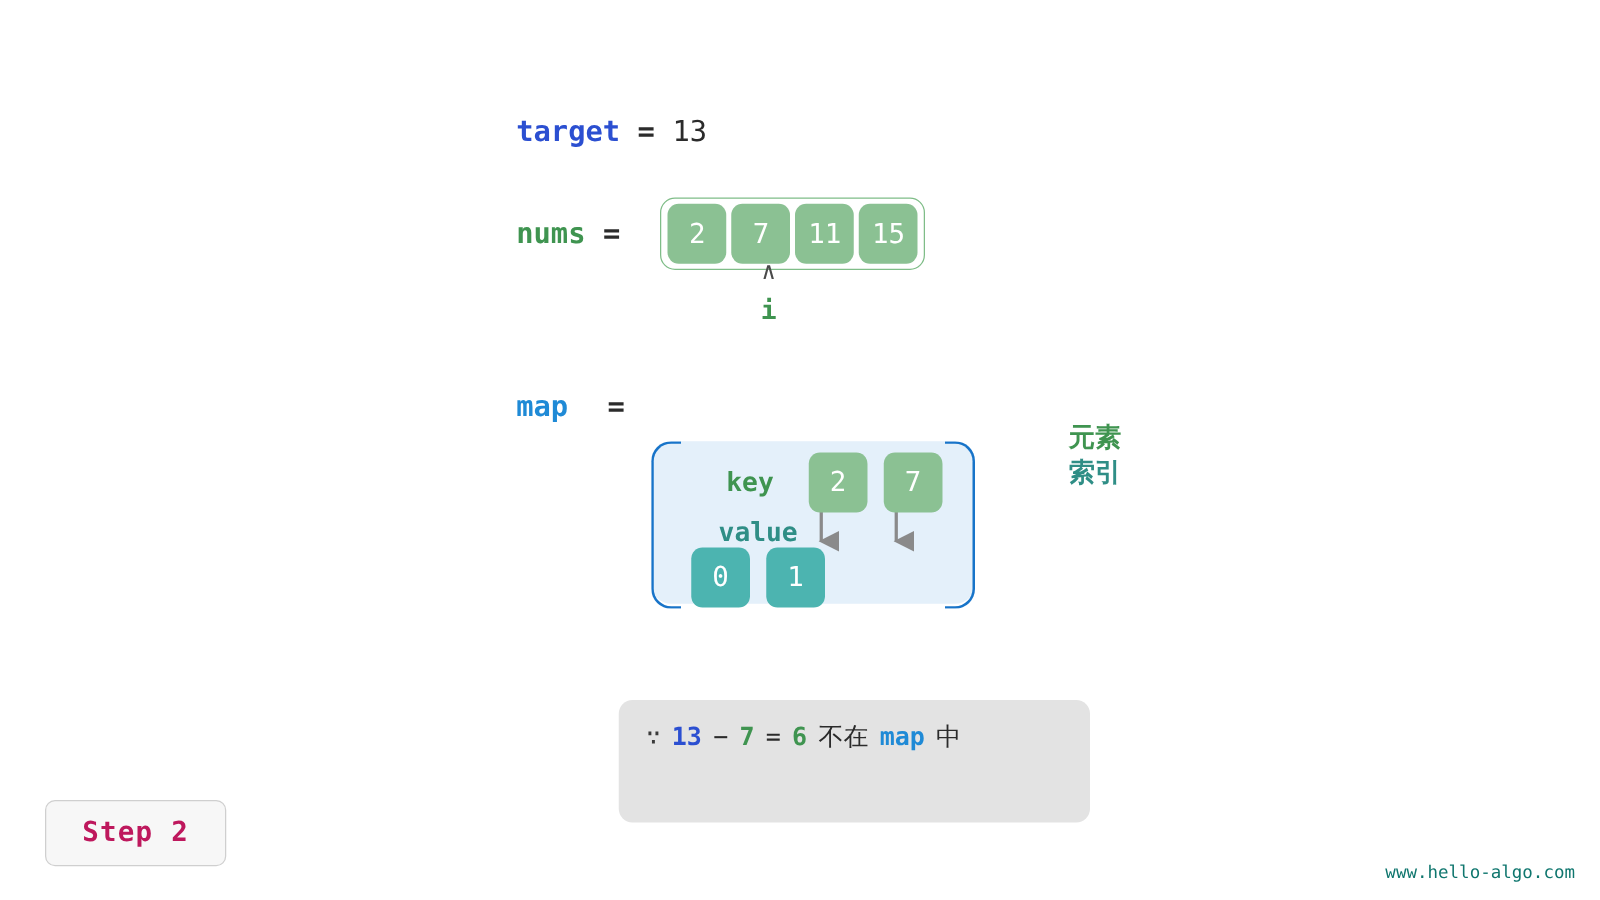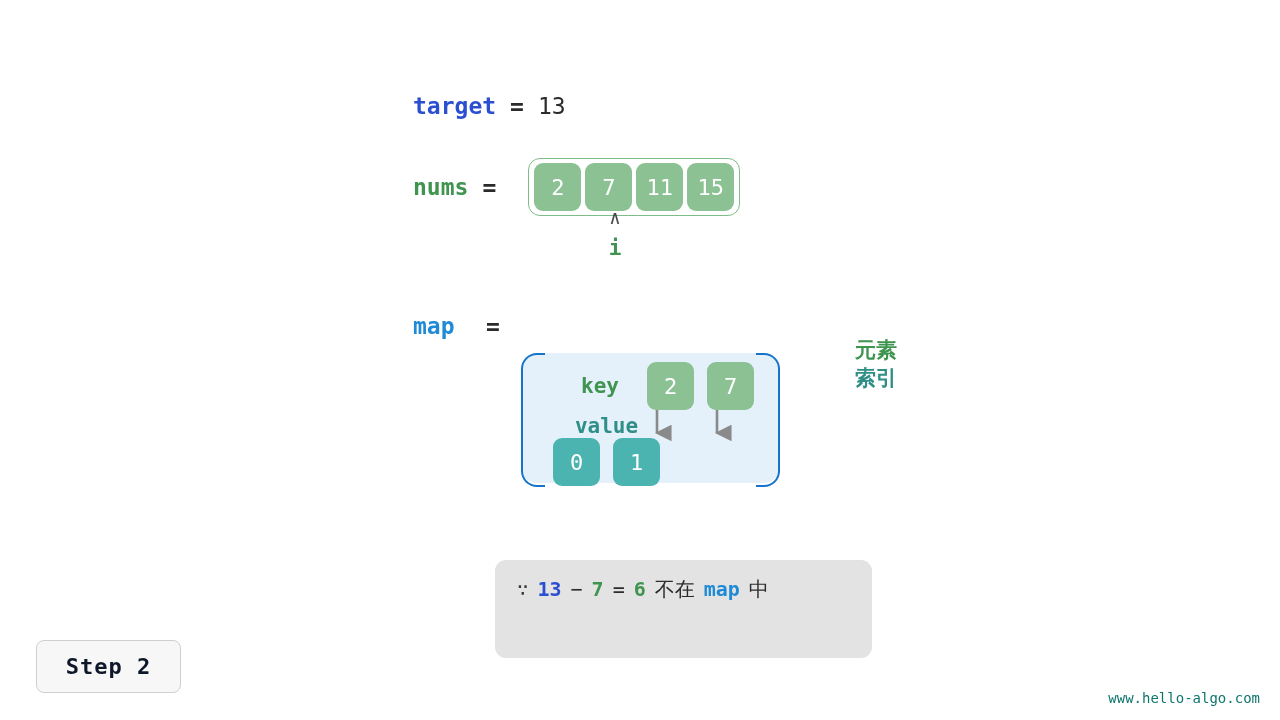--- a/index.html
+++ b/index.html
@@ -216,21 +216,21 @@
     background: #f7f7f7;
     border: 1.4px solid #cfcfcf;
     border-radius: 8px;
     display: flex;
     align-items: center;
     justify-content: center;
   }
   #step-text {
     font-size: 22px;
     font-weight: bold;
-    color: #0f172a;
+    color: #be185d;
     letter-spacing: 1px;
   }
 
   
   #watermark {
     position: absolute;
     right: 20px;
     bottom: 14px;
     font-size: 14px;
     color: #0f766e;

